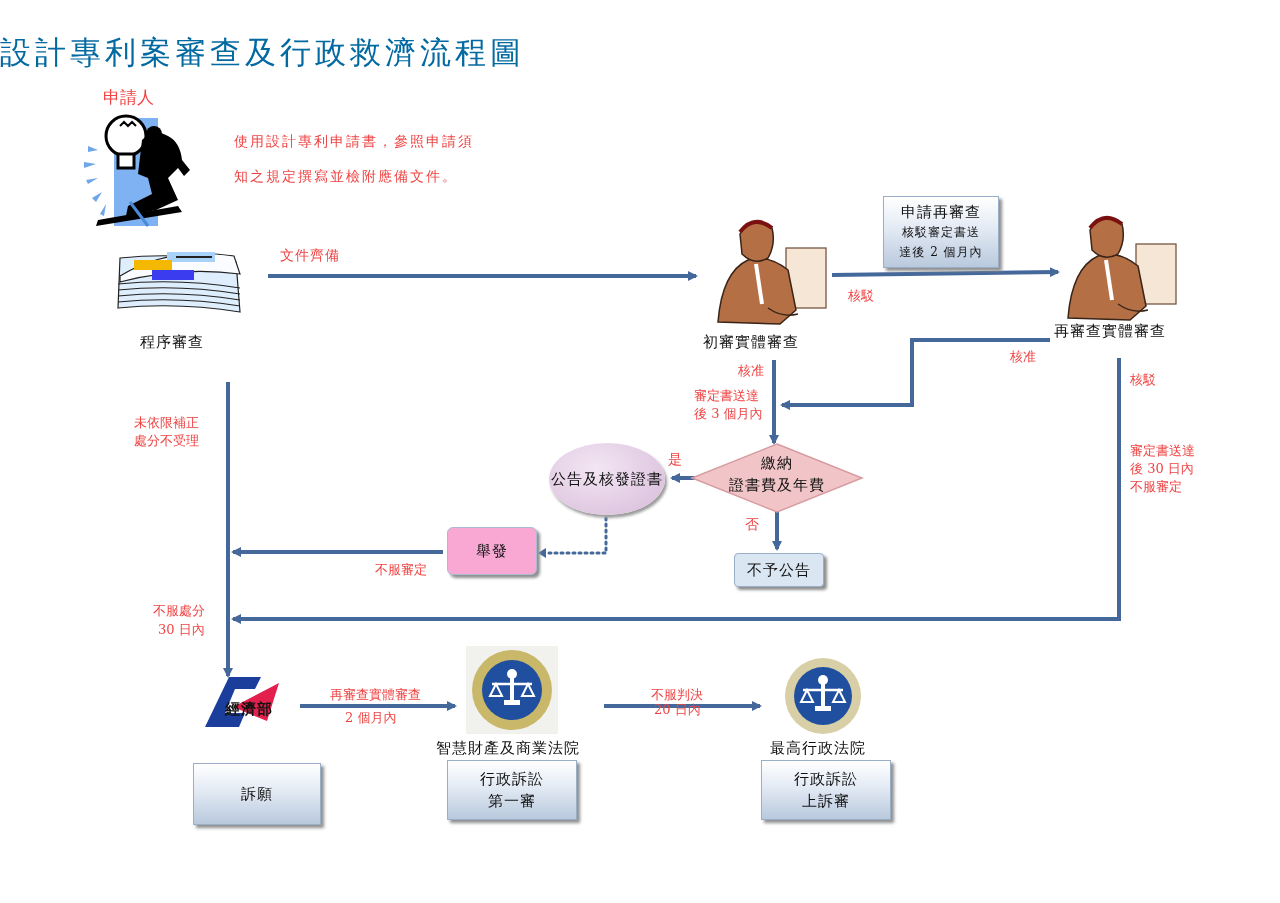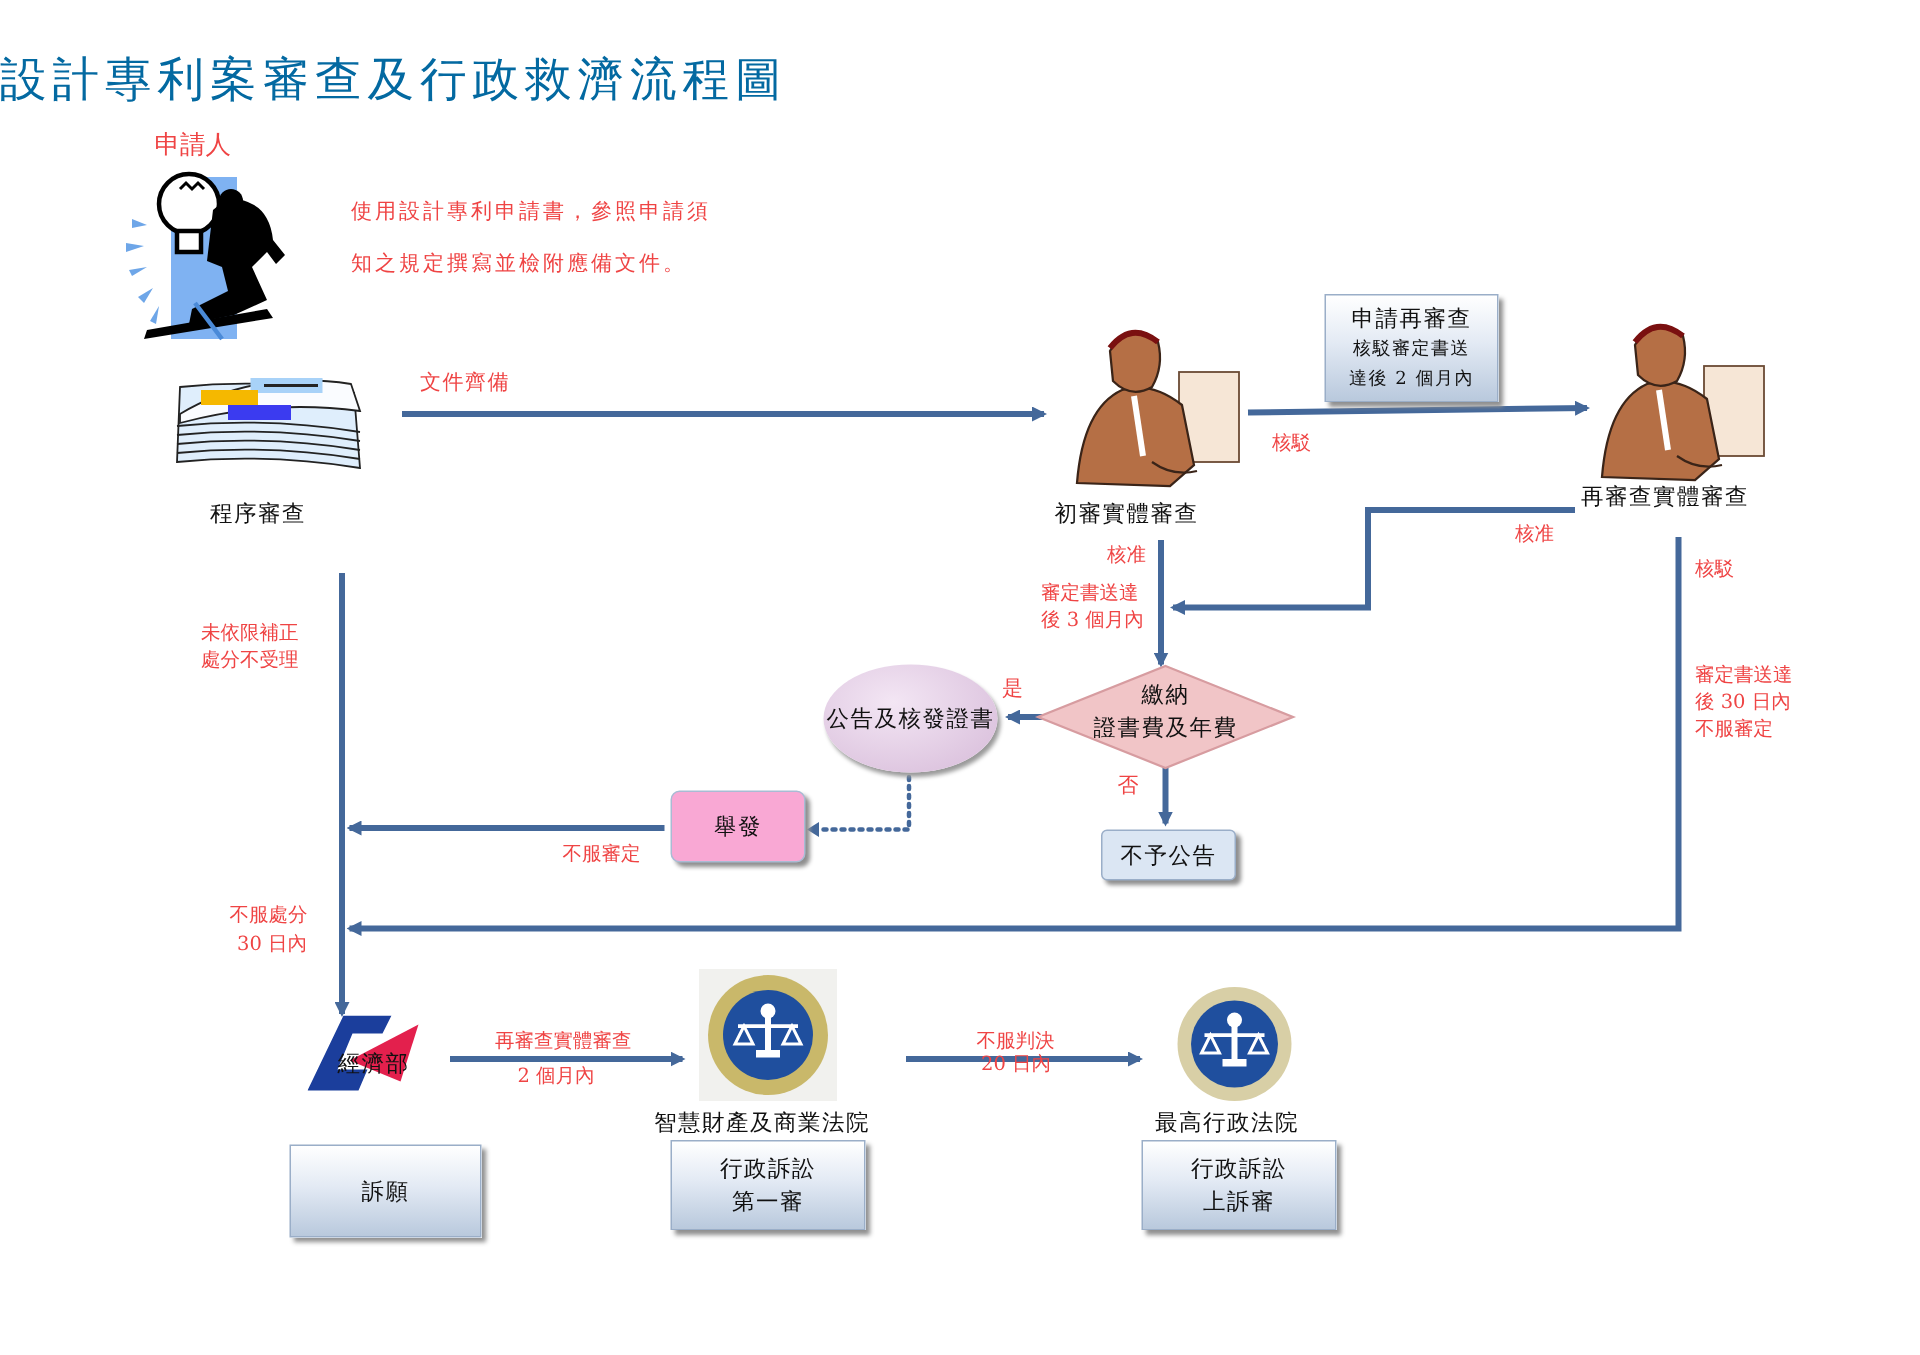--- a/index.html
+++ b/index.html
@@ -159,21 +159,21 @@
 
 <div class="lbl" style="left:134px; top:414px;">未依限補正</div>
 <div class="lbl" style="left:134px; top:432px;">處分不受理</div>
 <div class="lbl" style="left:153px; top:602px;">不服處分</div>
 <div class="lbl" style="left:158px; top:621px;">30 日內</div>
 
 <svg class="abs" style="left:205px; top:677px;" width="78" height="52" viewBox="0 0 78 52">
   <path d="M24 0 L56 0 L50 12 L30 12 L20 36 L40 36 L34 50 L0 50 z" fill="#1b3e9c"></path>
   <path d="M28 30 L74 6 L62 44 z" fill="#e3204d"></path>
 </svg>
-<div class="node-label" style="left:225px; top:700px;">經濟部</div>
+<div class="node-label" style="left:225px; top:700px;font-weight:bold;">經濟部</div>
 <div class="box grad" style="left:193px; top:763px; width:126px; height:60px;">
   <span>訴願</span>
 </div>
 
 <div class="lbl" style="left:330px; top:686px;">再審查實體審查</div>
 <div class="lbl" style="left:345px; top:709px;">2 個月內</div>
 
 <svg class="abs" style="left:466px; top:646px;" width="92" height="88" viewBox="0 0 92 88">
   <rect x="0" y="0" width="92" height="88" fill="#f1f1ee"></rect>
   <circle cx="46" cy="44" r="40" fill="#c9b86a"></circle>

